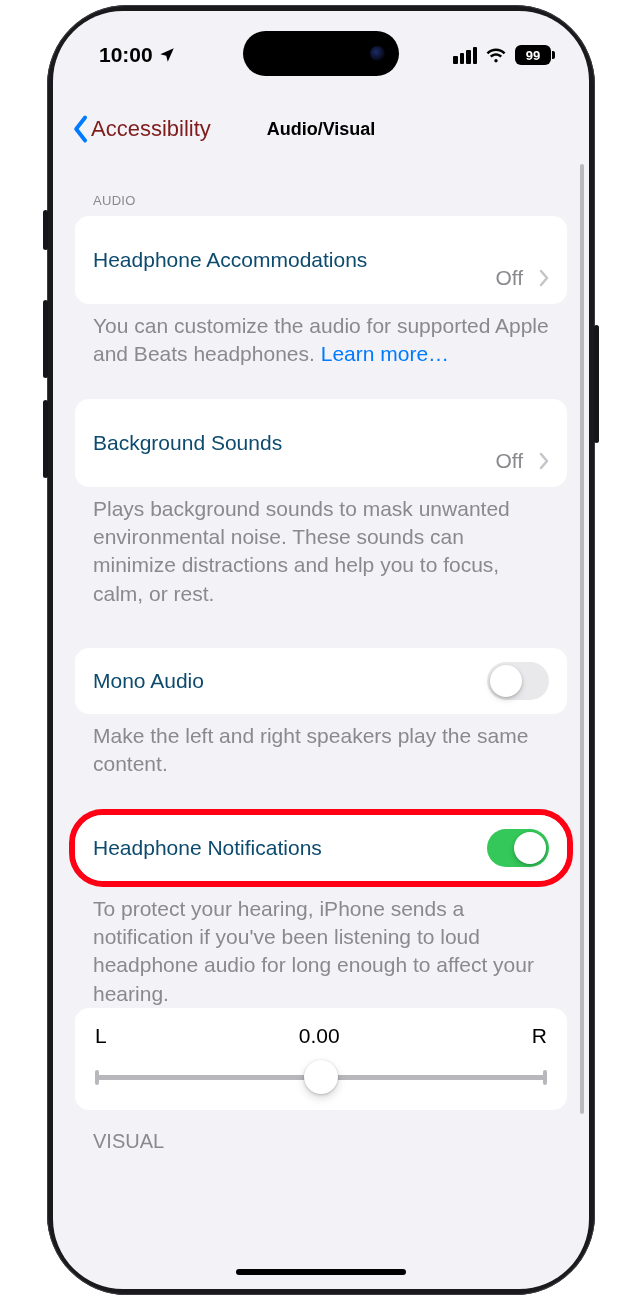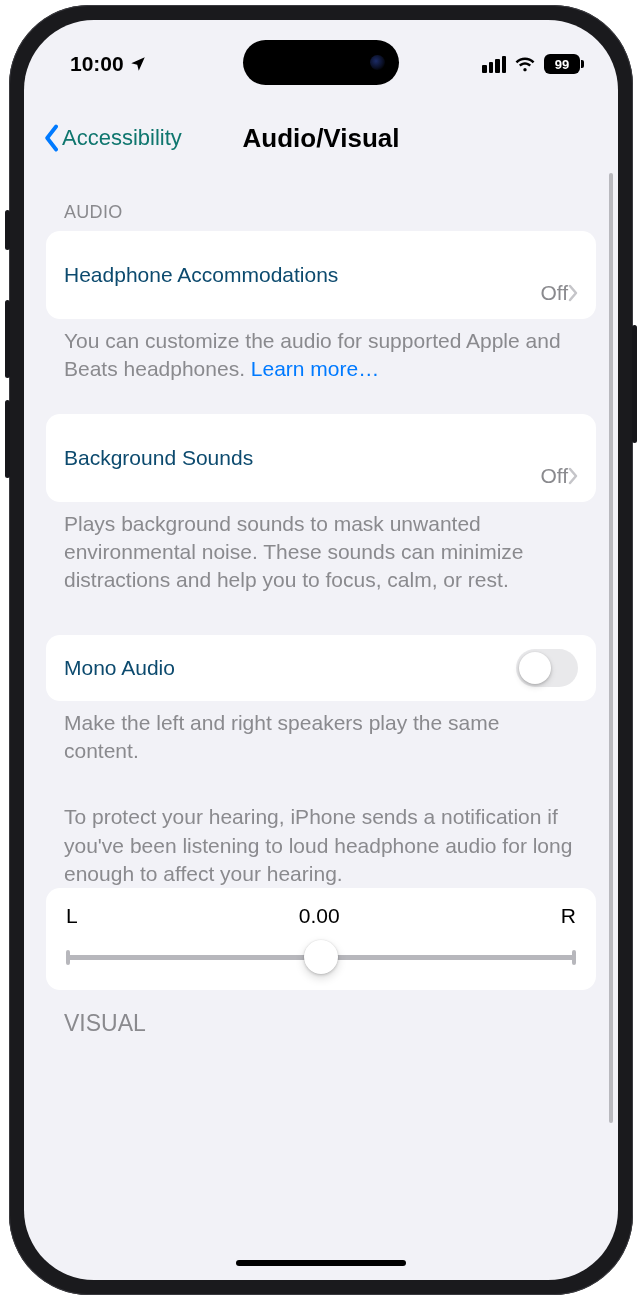--- a/index.html
+++ b/index.html
@@ -6,26 +6,26 @@
   body {
     font-family: -apple-system, "SF Pro Text", "Helvetica Neue", Arial, sans-serif;
     background: #fff;
     width: 642px;
     height: 1301px;
     display: flex;
     align-items: flex-start;
     justify-content: center;
   }
   .device-frame {
-    width: 624px;
+    width: 548px;
     height: 1290px;
     margin-top: 5px;
     background: #1a1a1d;
     border-radius: 80px;
-    padding: 15px;
+    padding: 6px;
     position: relative;
     box-shadow: 0 0 0 1px #3a3a3f inset;
   }
   .side-btn {
     position: absolute;
     background: #16161a;
     border-radius: 3px;
   }
   .side-btn.left1 { left: -4px; top: 205px; width: 5px; height: 40px; }
   .side-btn.left2 { left: -4px; top: 295px; width: 5px; height: 78px; }
@@ -91,63 +91,63 @@
     width:3px; height:8px; background:#000; border-radius:0 2px 2px 0;
   }
 
   .nav-bar {
     position:absolute;
     top:92px; left:0; right:0;
     height:52px;
     display:flex; align-items:center;
     padding: 0 18px;
   }
-  .back-btn { display:flex; align-items:center; gap:2px; color:#0f766e; font-size:22px; }
+  .back-btn { display:flex; align-items:center; gap:2px; color:#7f1d1d; font-size:22px; }
   .back-btn svg { width:18px; height:28px; }
   .nav-title-holder {
     position:absolute; left:50%; transform:translateX(-50%);
-    font-size:26px; font-weight:600; color:#000;
+    font-size:18px; font-weight:600; color:#000;
   }
 
   .content {
     position:absolute;
     top: 150px; bottom: 14px;
     left:0; right:0;
     overflow:hidden;
     padding: 22px 22px 0 22px;
   }
   .scroll-ind {
     position:absolute;
     right:5px; top:3px;
     width:4px; height:950px;
     background:#b9b9be;
     border-radius:2px;
   }
 
   .section-header {
-    font-size:18px; color:#8a8a8e;
+    font-size:13px; color:#8a8a8e;
     padding: 22px 18px 8px 18px;
     text-transform:uppercase;
     letter-spacing:0.3px;
   }
   .section-header.first { padding-top: 10px; }
 
   .cell {
     background:#fff;
     border-radius:14px;
     min-height:58px;
     padding: 14px 18px;
     display:flex;
     align-items:center;
     justify-content:space-between;
     gap: 10px;
   }
   .cell .label { font-size:21px; color:#0c4a6e; }
   .cell .value { font-size:21px; color:#8a8a8e; }
-  .cell .trail { display:flex; align-items:center; gap:0;margin-top:36px; }
+  .cell .trail { display:flex; align-items:center; gap:16px;margin-top:36px; }
   .chevron svg { width:10px; height:18px; display:block; }
   .chevron path { stroke:#c5c5c9; }
 
   .footer-text {
     font-size:21px; line-height:1.35;
     color:#8a8a8e;
     padding: 8px 18px 0 18px;
   }
   .footer-text .link { color:#007aff; }
 
@@ -205,21 +205,21 @@
   .slider-line::after { right:0; }
   .slider-knob {
     position:absolute; left:50%; top:50%;
     transform:translate(-50%,-50%);
     width:34px; height:34px; border-radius:50%;
     background:#fff;
     box-shadow: 0 1px 3px rgba(0,0,0,0.18), 0 4px 10px rgba(0,0,0,0.15), 0 0 0 0.5px rgba(0,0,0,0.04);
   }
 
   .visual-header {
-    font-size:23px; color:#8a8a8e;
+    font-size:20px; color:#8a8a8e;
     padding: 20px 18px 0 18px;
     text-transform:uppercase;
   }
 
   .home-indicator {
     position:absolute;
     bottom:14px; left:50%;
     transform:translateX(-50%);
     width:170px; height:6px;
     background:#000; border-radius:3px;
@@ -321,20 +321,28 @@
       <div class="cell">
         <span class="label">Mono Audio</span>
         <span class="switch off">
           <span class="knob"></span>
         </span>
       </div>
       <div class="footer-text">Make the left and right speakers play the same content.</div>
 
       <div class="spacer-md"></div>
 
+      <div class="highlight-ring">
+        <div class="cell">
+          <span class="label">Headphone Notifications</span>
+          <span class="switch on">
+            <span class="knob"></span>
+          </span>
+        </div>
+      </div>
       <div class="footer-text">To protect your hearing, iPhone sends a notification if you've been listening to loud headphone audio for long enough to affect your hearing.</div>
 
 
       <div class="slider-cell">
         <div class="slider-row">
           <span>L</span>
           <span>0.00</span>
           <span>R</span>
         </div>
         <div class="slider-track">

